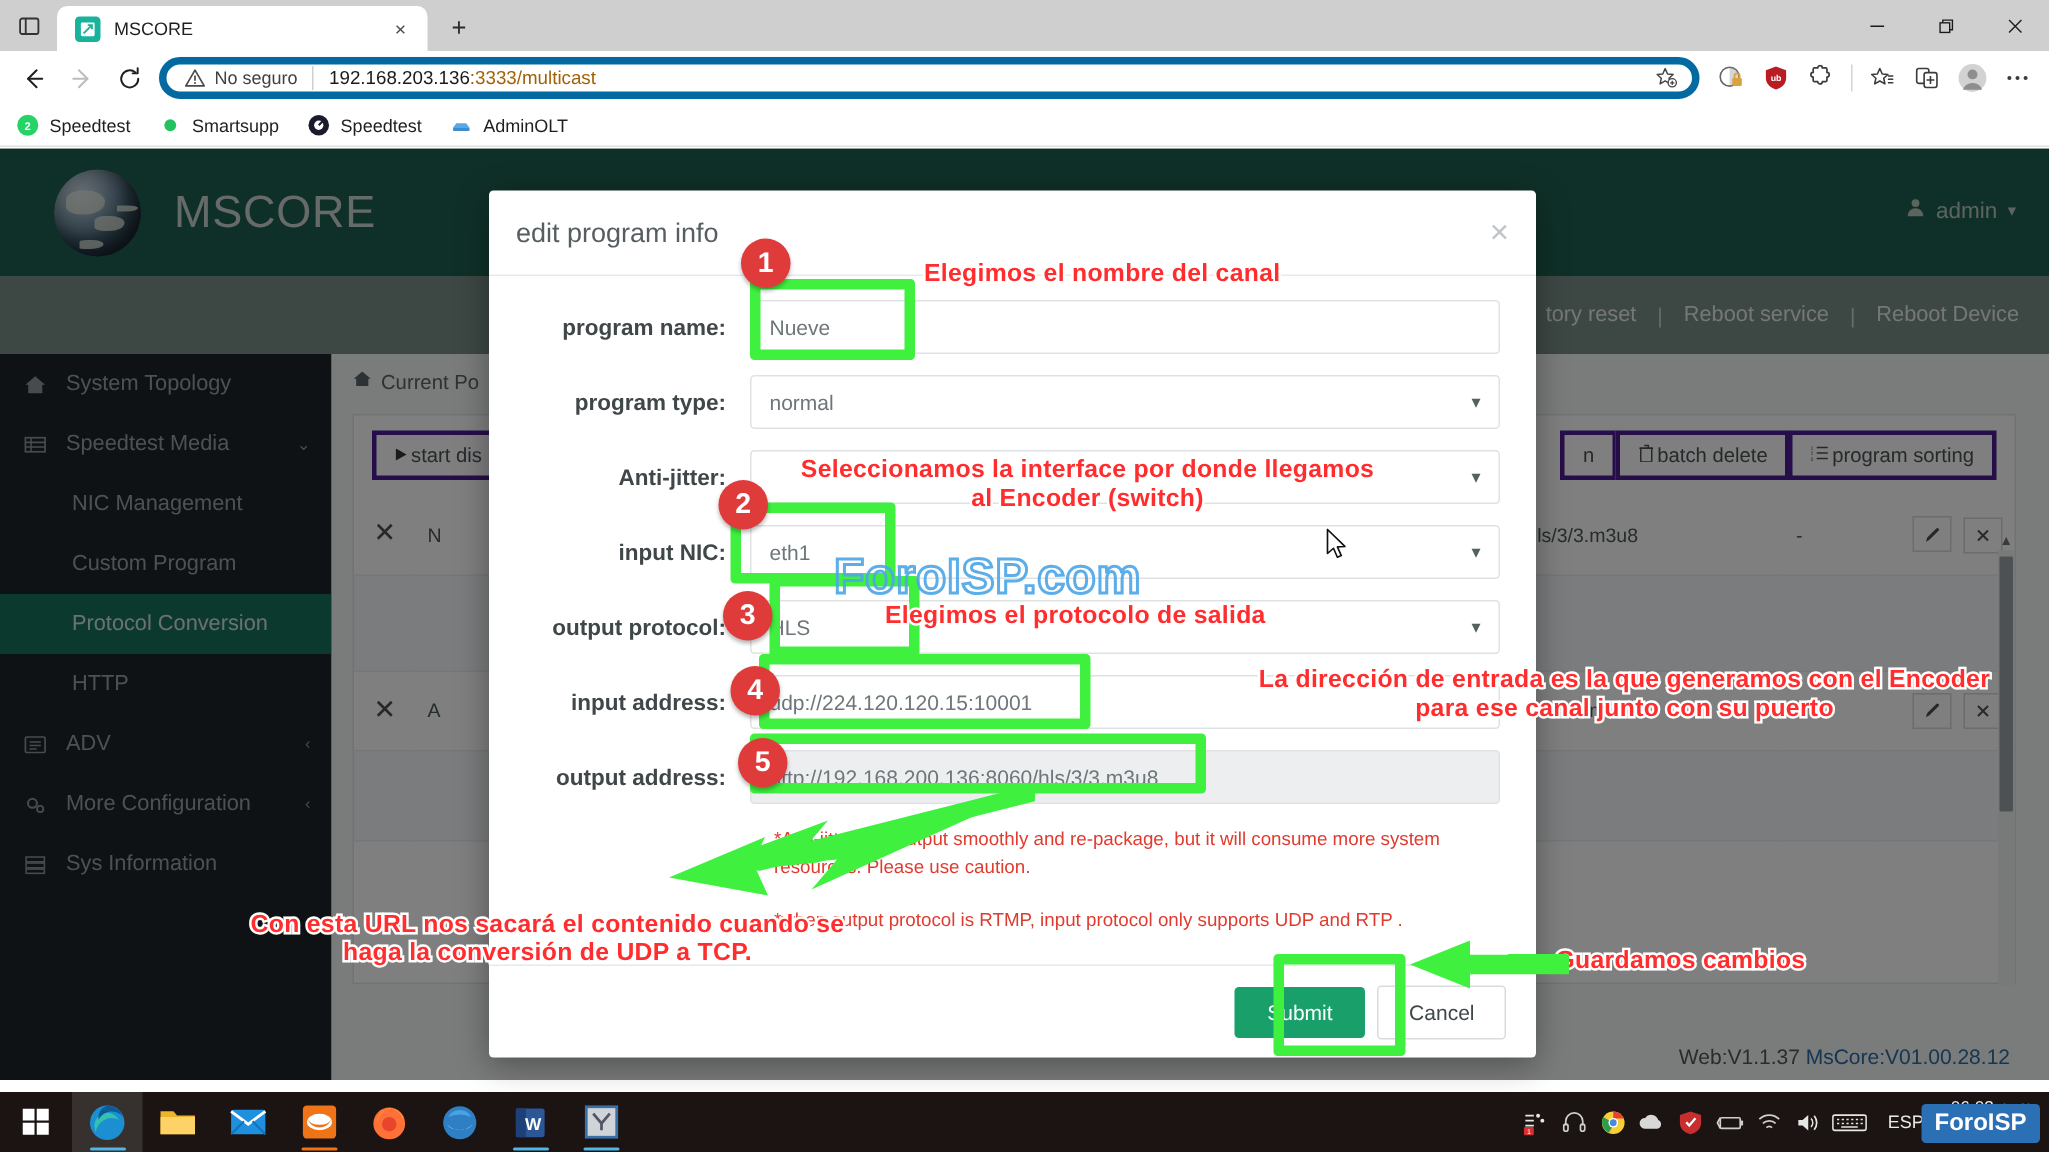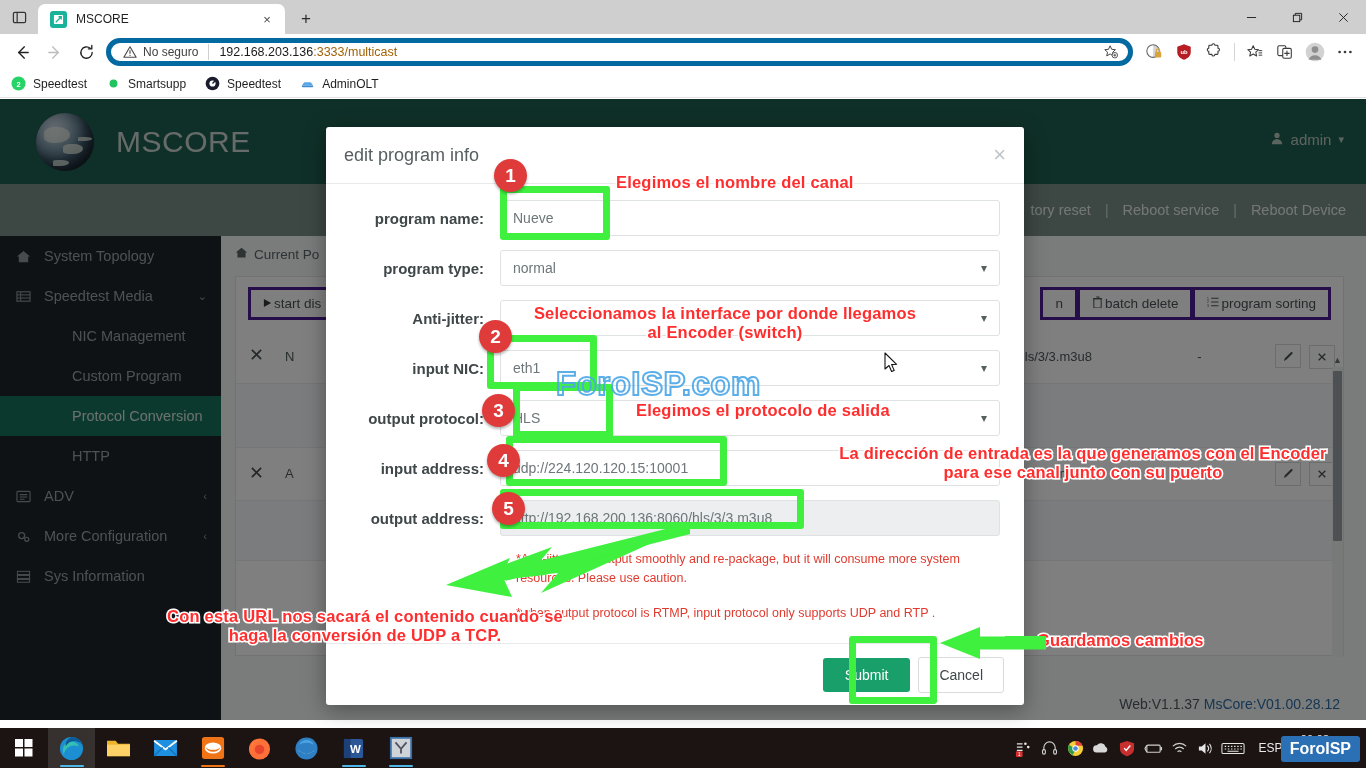--- a/index.html
+++ b/index.html
@@ -143,21 +143,21 @@
 
   .sidebar {
     position: absolute; top: 137px; left: 0; width: 221px; height: 484px;
     background: #1d2428;
   }
   .side-item {
     height: 40px; display: flex; align-items: center; padding-left: 14px;
     color: #9aa3a7; font-size: 14.5px; gap: 12px;
   }
   .side-item.active { background: #18725b; color: #d6e3de; }
-  .side-item.sub { padding-left: 72px; gap: 0; justify-content: center; }
+  .side-item.sub { padding-left: 48px; gap: 0; justify-content: center; }
   .side-ico { width: 18px; display: flex; align-items: center; justify-content: center; color:#8d979b; }
   .side-label { flex: 1 1 auto; }
   .side-caret { margin-right: 14px; font-size: 11px; color: #8d979b; }
 
   .content {
     position: absolute; top: 137px; left: 221px; width: 1145px; height: 484px;
     background: #f4f6f7;
     padding: 10px 22px 0 14px;
   }
   .breadcrumb { font-size: 13.5px; color: #5a6568; display:flex; align-items:center; gap:6px; }
@@ -750,21 +750,21 @@
 
     <div class="badge" style="left:494px;top:159px;">1</div>
     <div class="badge" style="left:479px;top:320px;">2</div>
     <div class="badge" style="left:482px;top:394px;">3</div>
     <div class="badge" style="left:487px;top:444px;">4</div>
     <div class="badge" style="left:492px;top:492px;">5</div>
 
     <div class="ann-text" style="left:616px;top:173px;">Elegimos el nombre del canal</div>
     <div class="ann-text center" style="left:508px;top:304px;width:434px;">Seleccionamos la interface por donde llegamos
 al Encoder (switch)</div>
-    <div class="ann-text" style="left:636px;top:401px;">Elegimos el protocolo de salida</div>
+    <div class="ann-text" style="left:590px;top:401px;">Elegimos el protocolo de salida</div>
     <div class="ann-text center" style="left:828px;top:444px;width:510px;">La dirección de entrada es la que generamos con el Encoder
 para ese canal junto con su puerto</div>
     <div class="ann-text center" style="left:100px;top:607px;width:530px;">Con esta URL nos sacará el contenido cuando se
 haga la conversión de UDP a TCP.</div>
     <div class="ann-text" style="left:1037px;top:631px;">Guardamos cambios</div>
 
     <div class="watermark" style="left:556px;top:365px;">ForoISP.com</div>
 
     <svg class="arrow" style="left:440px;top:525px;" width="250" height="75" viewBox="0 0 250 75">
       <path d="M247 2 L95 42 L112 22 L15 58 L118 48 L101 68 Z" fill="#3ff03f"></path>

